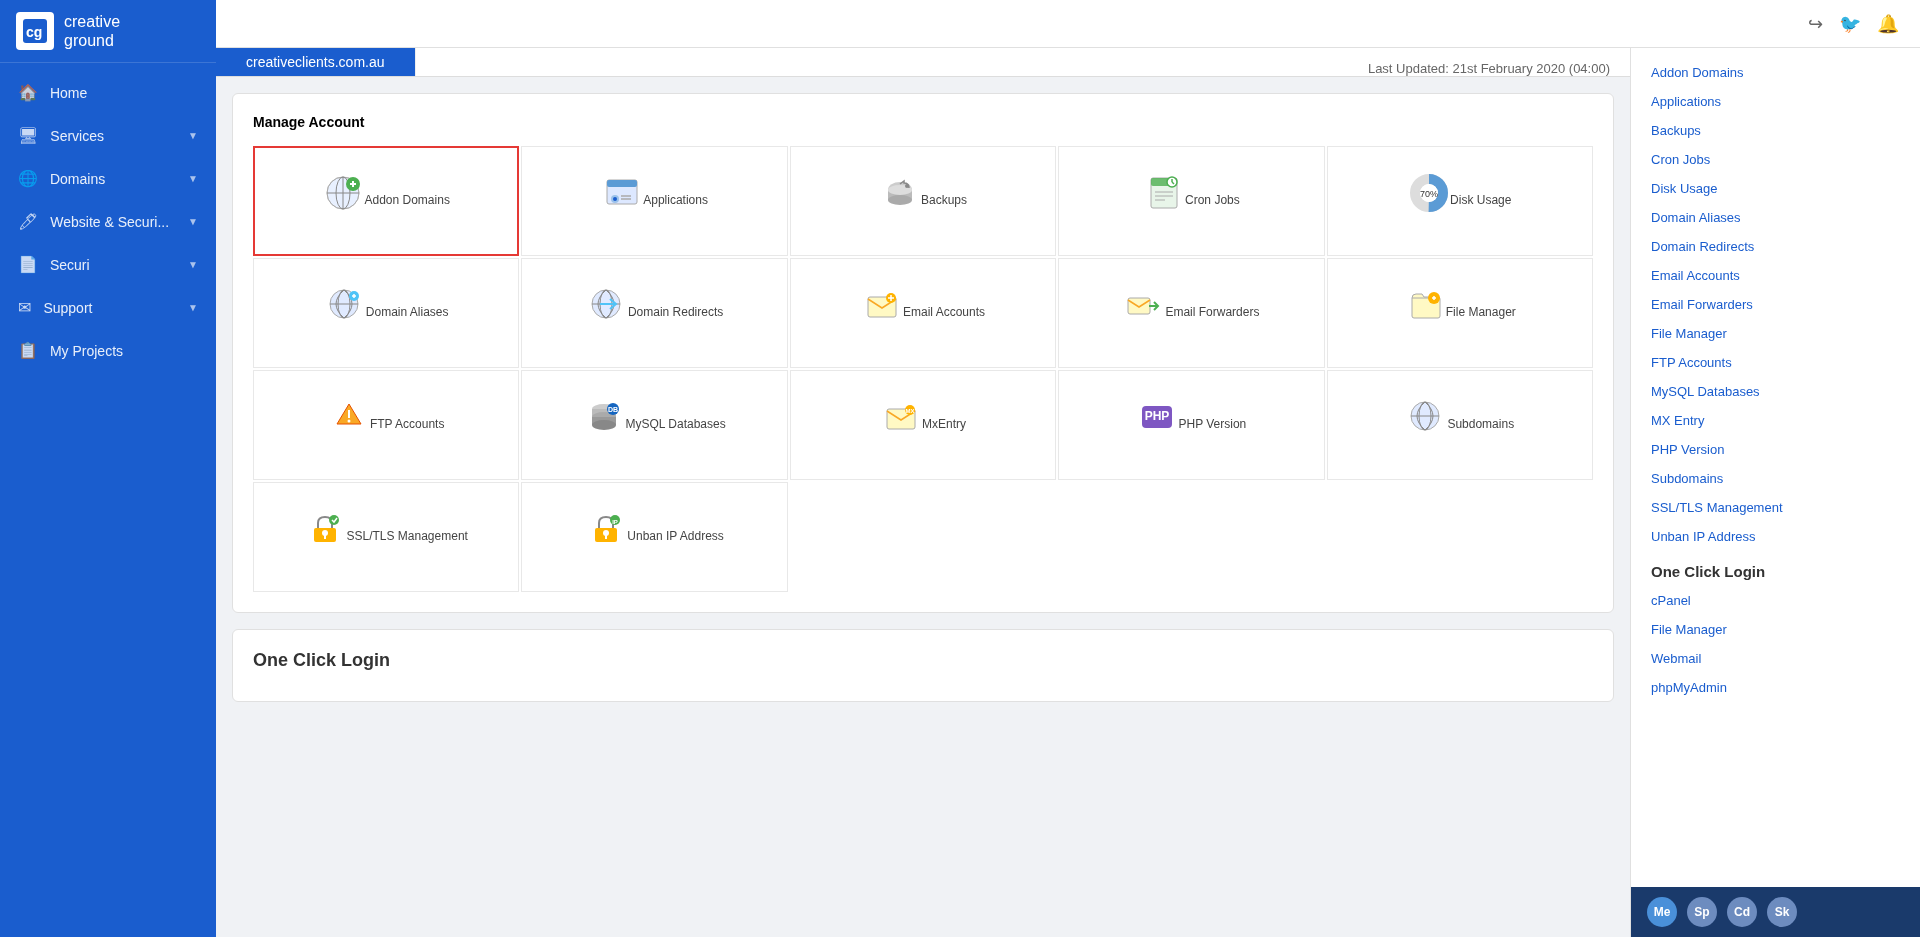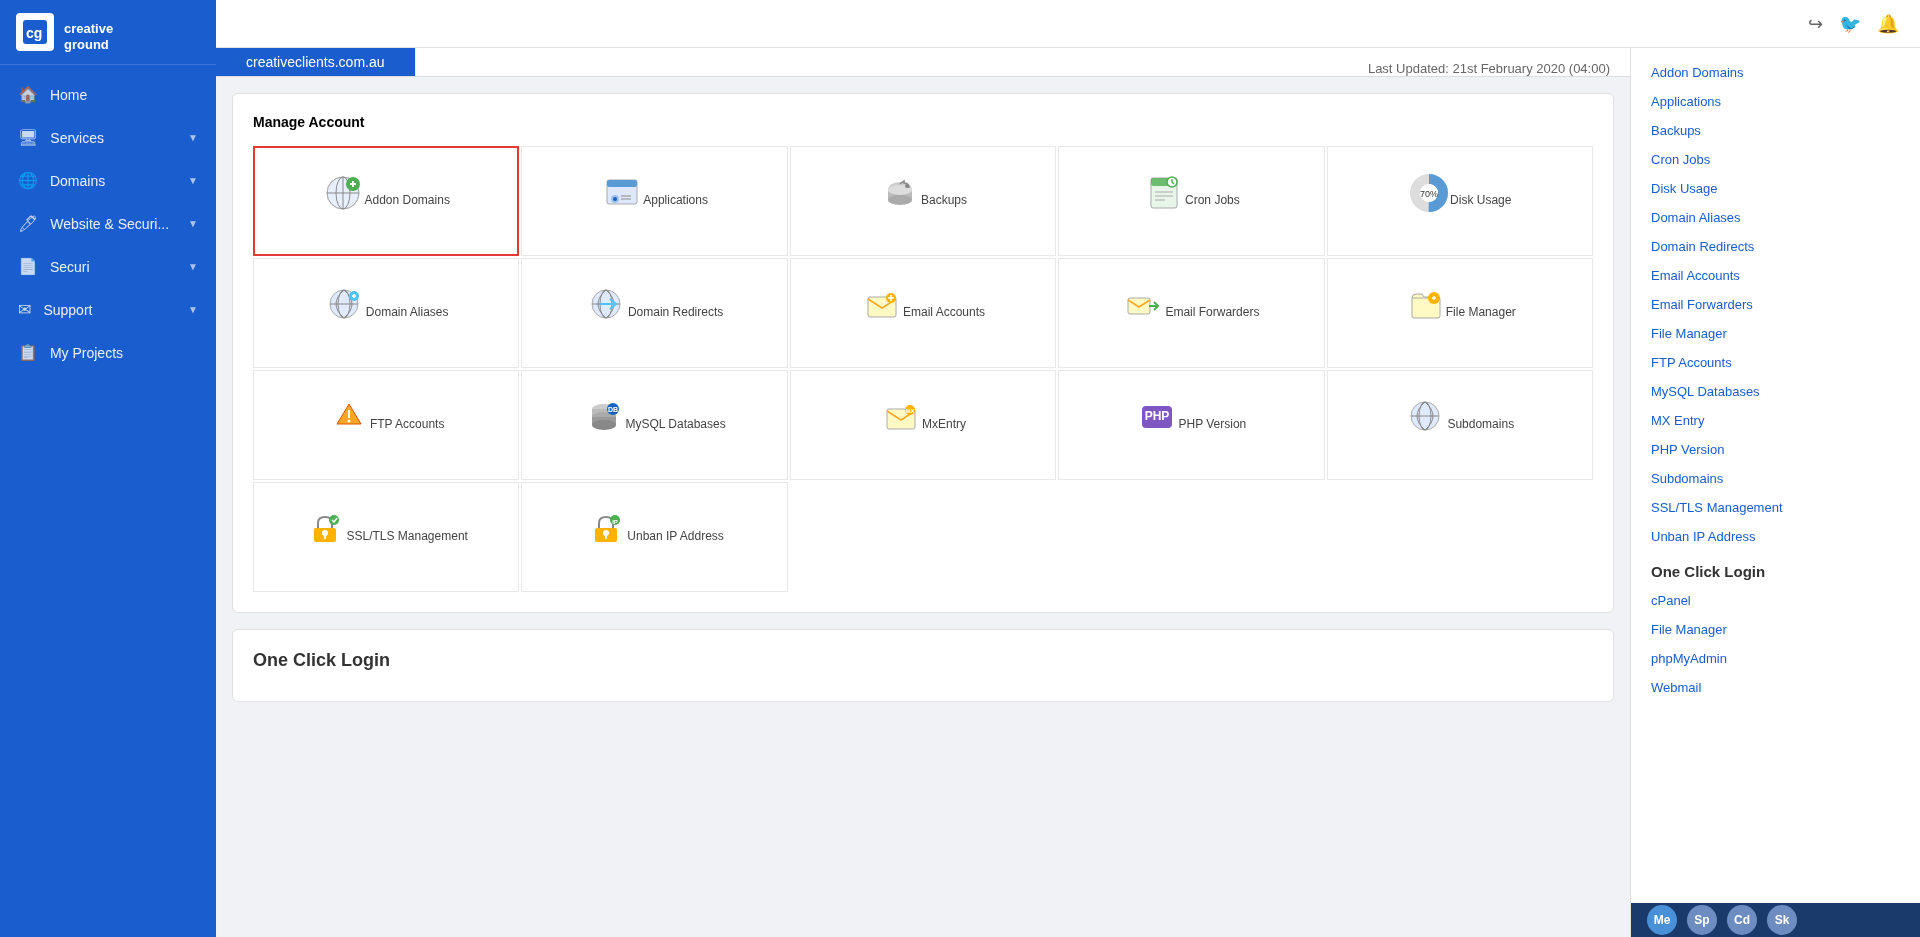--- a/index.html
+++ b/index.html
@@ -27,21 +27,21 @@
       height: 38px;
       background: white;
       border-radius: 4px;
       display: flex;
       align-items: center;
       justify-content: center;
       font-weight: bold;
       color: #1a5dce;
       font-size: 12px;
     }
-    .logo-text { font-size: 13px; font-weight: 700; line-height: 1.2; margin-top: 9px; }
+    .logo-text { font-size: 16px; font-weight: 400; line-height: 1.2; }
     .sidebar-nav { display: flex; flex-direction: column; margin-top: 8px; }
     .nav-item {
       display: flex;
       align-items: center;
       gap: 12px;
       padding: 12px 18px;
       cursor: pointer;
       font-size: 14px;
       color: rgba(255,255,255,0.9);
       transition: background 0.2s;
@@ -185,21 +185,21 @@
       font-size: 15px;
       font-weight: 600;
       color: #333;
       padding: 12px 20px 6px 20px;
     }
 
     
     .user-bar {
       background: #1a3a6b;
       color: white;
-      height: 34px;
+      height: 50px;
       display: flex;
       align-items: center;
       padding: 0 16px;
       gap: 10px;
     }
     .user-avatar {
       width: 30px;
       height: 30px;
       border-radius: 50%;
       background: #4a90d9;
@@ -540,22 +540,22 @@
       <a class="right-sidebar-link">MySQL Databases</a>
       <a class="right-sidebar-link">MX Entry</a>
       <a class="right-sidebar-link">PHP Version</a>
       <a class="right-sidebar-link">Subdomains</a>
       <a class="right-sidebar-link">SSL/TLS Management</a>
       <a class="right-sidebar-link">Unban IP Address</a>
 
       <div class="right-sidebar-section-title">One Click Login</div>
       <a class="right-sidebar-link">cPanel</a>
       <a class="right-sidebar-link">File Manager</a>
+      <a class="right-sidebar-link">Webmail</a>
       <a class="right-sidebar-link">phpMyAdmin</a>
-      <a class="right-sidebar-link">Webmail</a>
 
       <div style="margin-top: auto; position: absolute; bottom: 0; width: 290px;">
         <div class="user-bar">
           <div class="user-avatar">
             <span>Me</span>
           </div>
           <div class="user-avatar" style="background:#6d8cbf;">
             <span>Sp</span>
           </div>
           <div class="user-avatar" style="background:#6d8cbf;">

